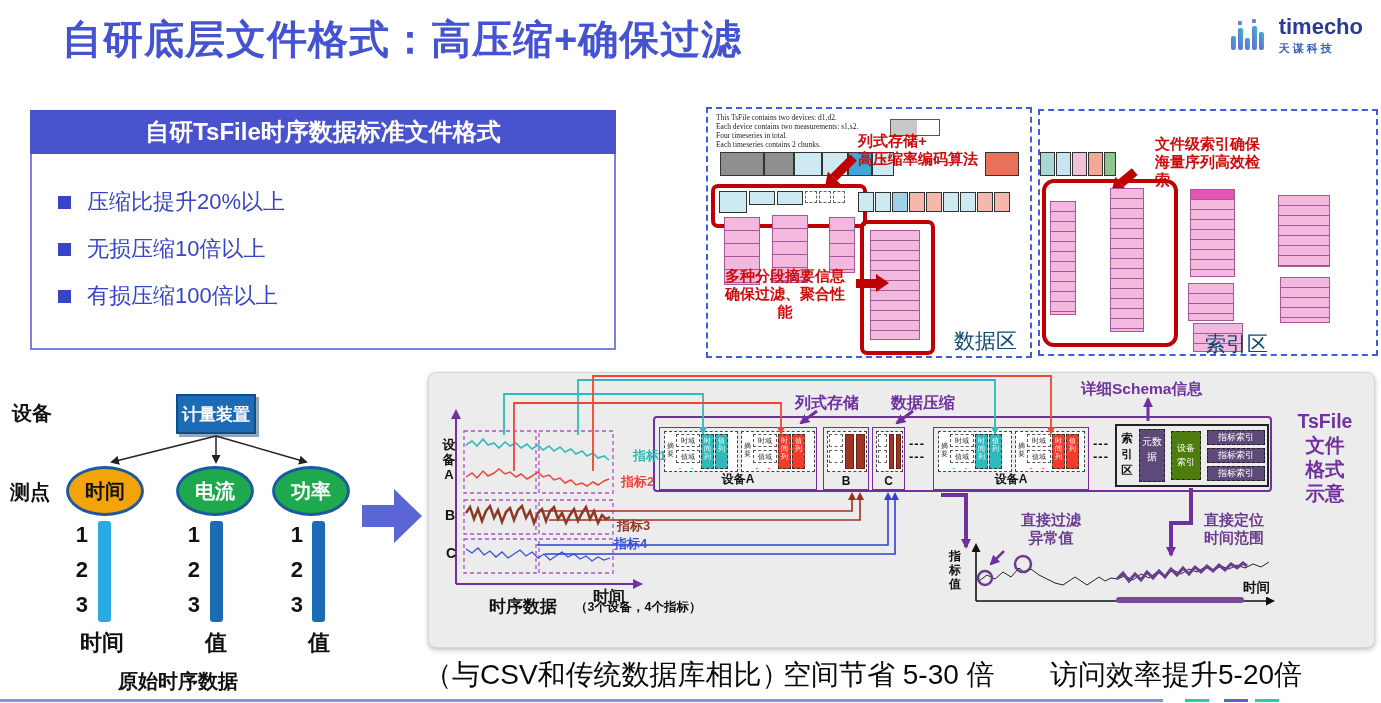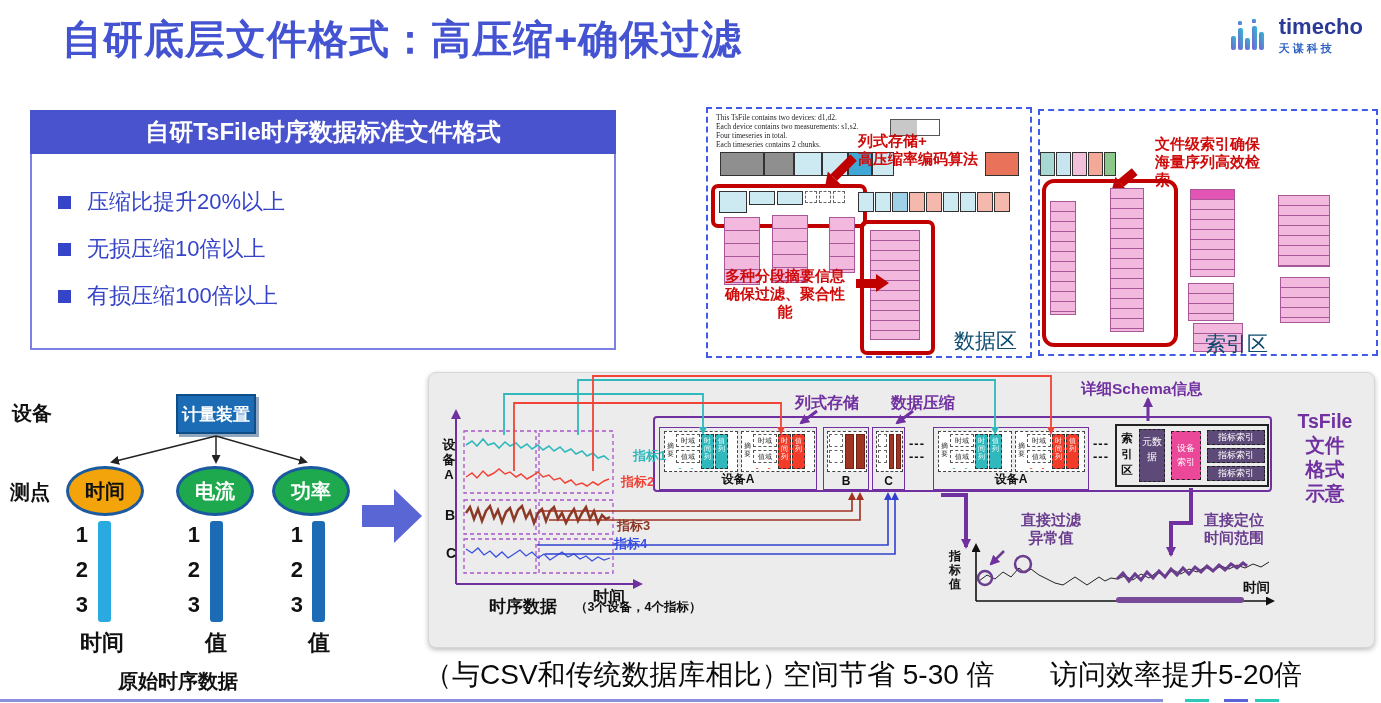--- a/index.html
+++ b/index.html
@@ -370,21 +370,21 @@
     </div>
 
     <div class="abs dots" style="left:664px;top:64px;">
       <div>---</div>
       <div>---</div>
     </div>
 
     <div class="abs idxbox" style="left:686px;top:51px;width:154px;height:63px;">
       <div class="abs idxlab vstack" style="left:3px;top:4px;width:14px;">索引区</div>
       <div class="abs pbox vstack" style="left:22px;top:3px;width:26px;height:53px;font-size:10px;line-height:15px;padding-top:4px;">元数据</div>
-      <div class="abs pbox vstack" style="left:54px;top:5px;width:30px;height:49px;background:#ec4899;font-size:9px;line-height:14px;padding:9px 5px 0 5px;">设备索引</div>
+      <div class="abs pbox vstack" style="left:54px;top:5px;width:30px;height:49px;background:#4d7c0f;font-size:9px;line-height:14px;padding:9px 5px 0 5px;">设备索引</div>
       <div class="abs pbox" style="left:90px;top:4px;width:58px;height:15px;font-size:9px;line-height:12px;text-align:center;">指标索引</div>
       <div class="abs pbox" style="left:90px;top:22px;width:58px;height:15px;font-size:9px;line-height:12px;text-align:center;">指标索引</div>
       <div class="abs pbox" style="left:90px;top:40px;width:58px;height:15px;font-size:9px;line-height:12px;text-align:center;">指标索引</div>
     </div>
 
     <svg class="abs" style="left:0;top:0;pointer-events:none;" width="947" height="276" viewBox="0 0 947 276">
       <defs>
         <marker id="mP" markerUnits="userSpaceOnUse" markerWidth="10" markerHeight="10" refX="8" refY="5" orient="auto">
             <path d="M0,0 L10,5 L0,10 z" fill="#7030A0"></path>
           </marker>

